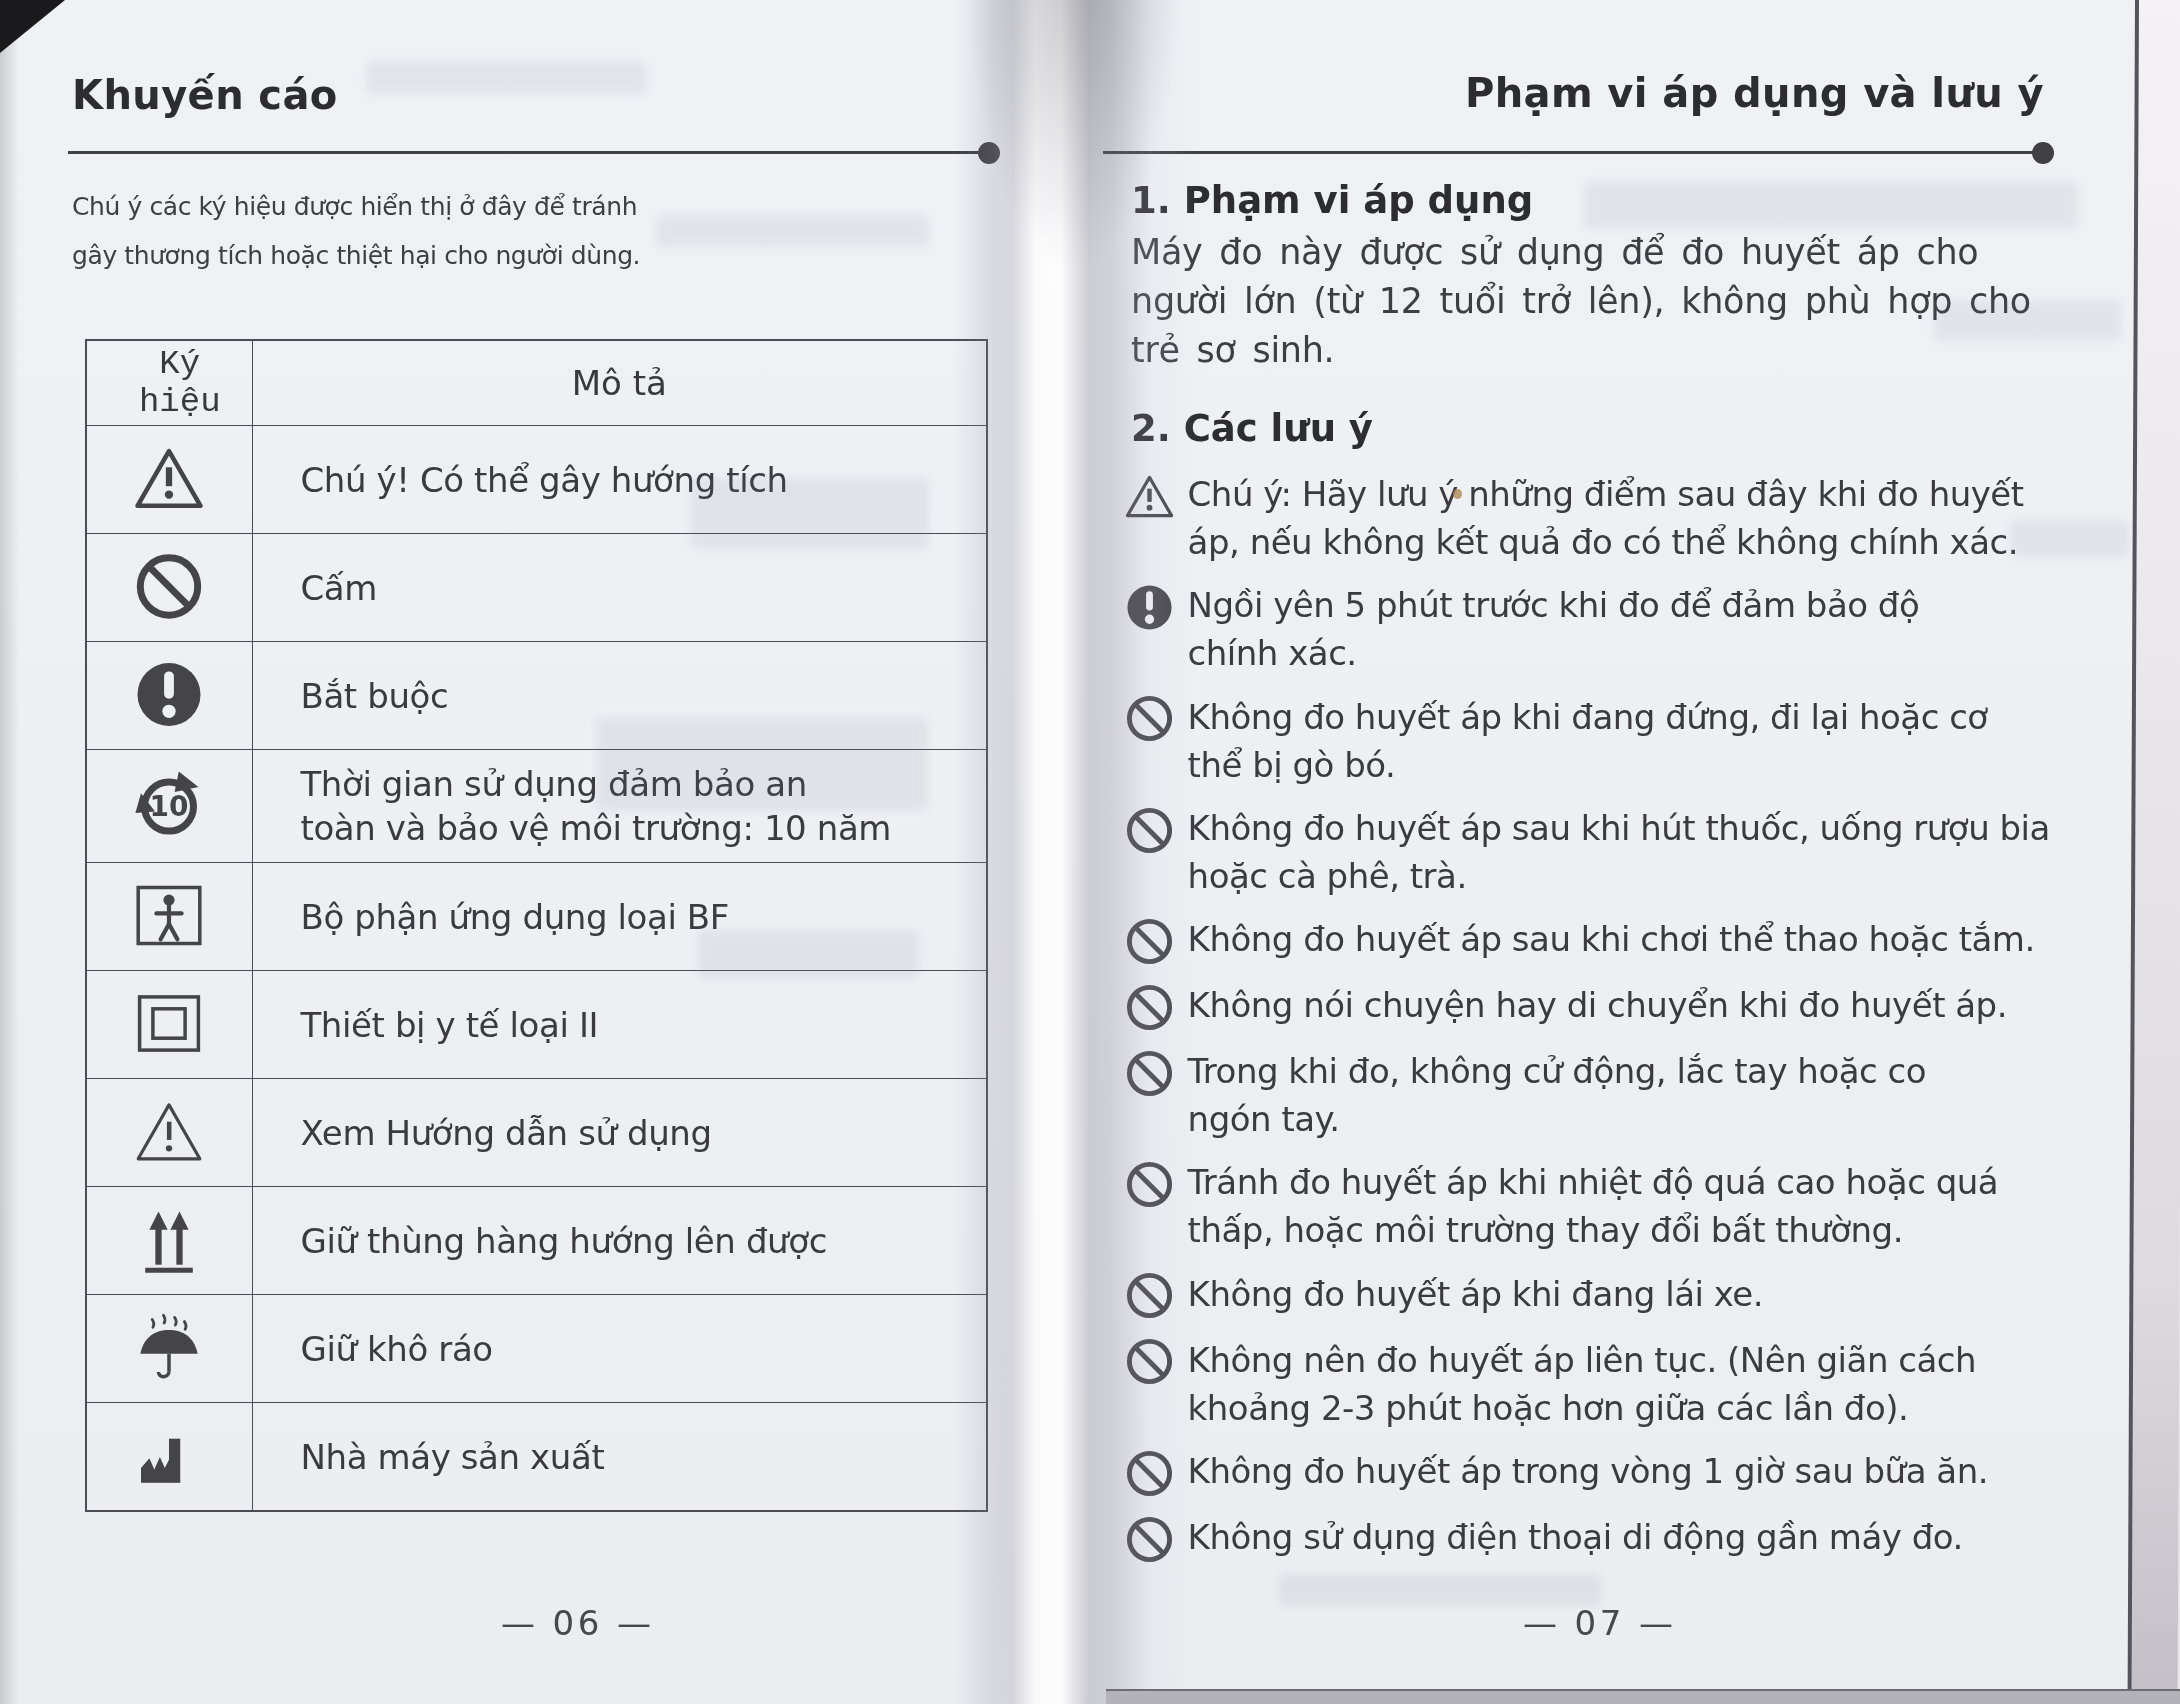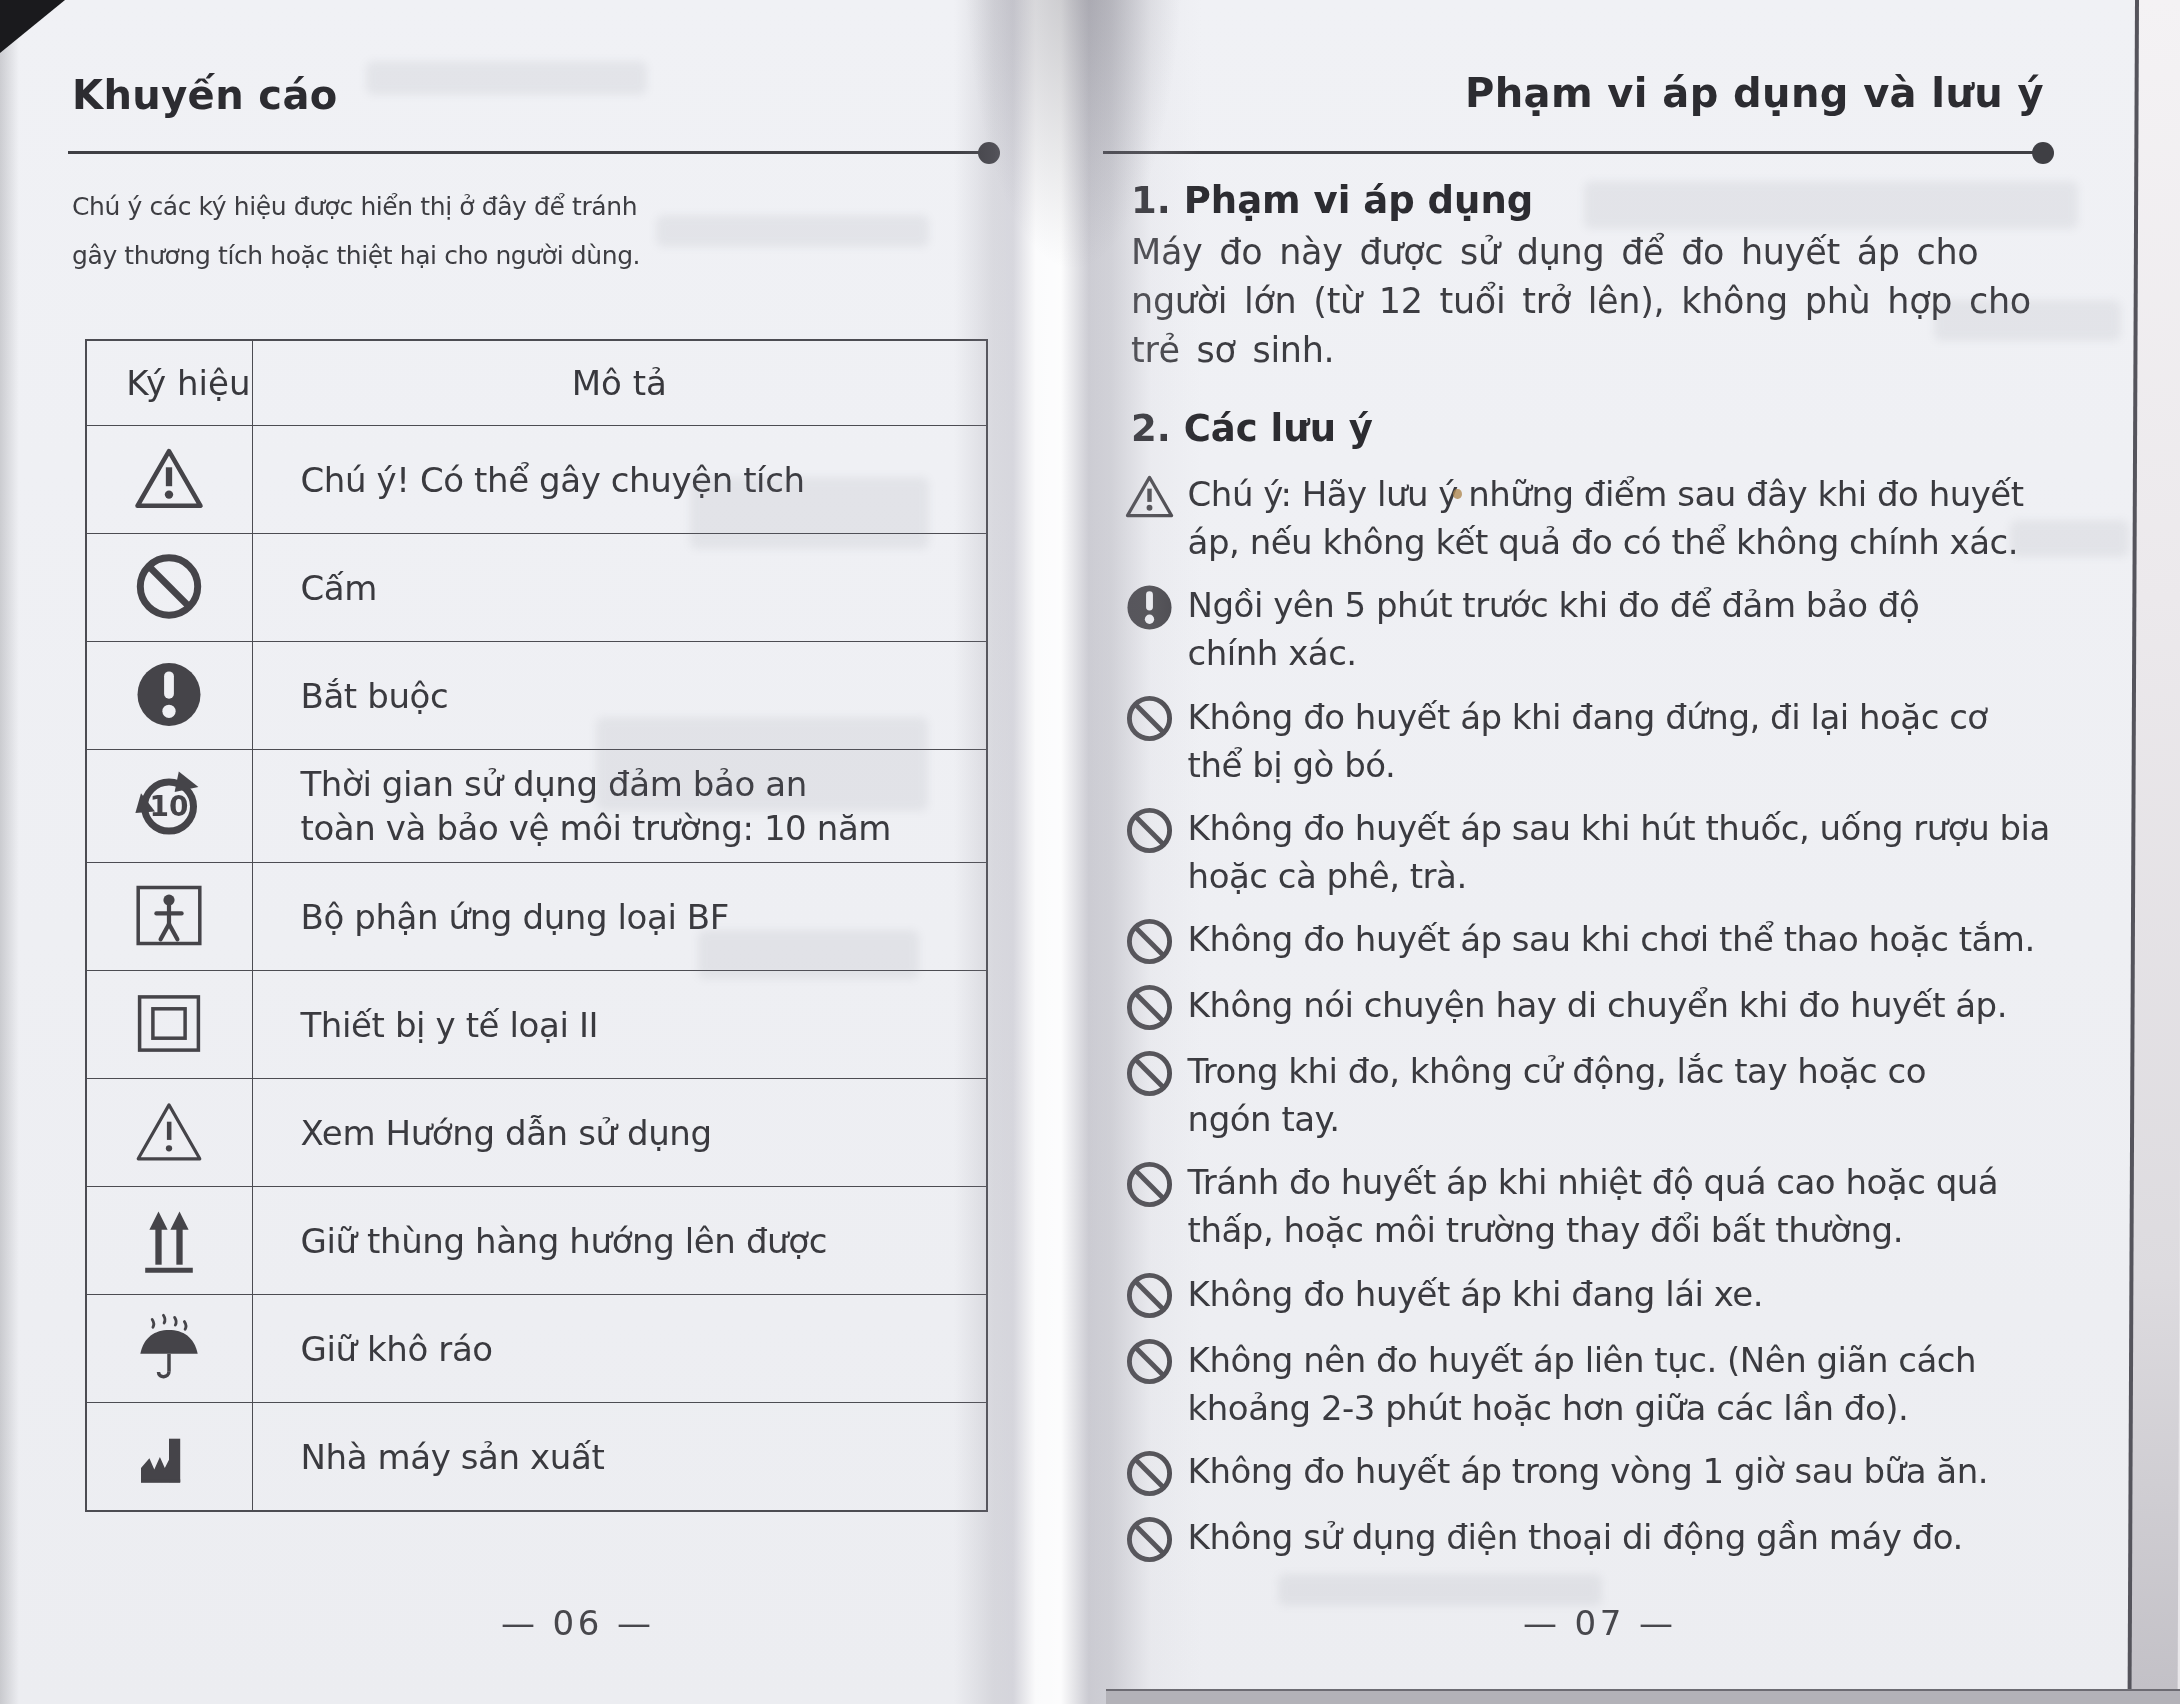--- a/index.html
+++ b/index.html
@@ -23,21 +23,21 @@
   .pageno{position:absolute;font-size:34px;color:#47474c;letter-spacing:3.4px;white-space:nowrap;}
   
   .lp-title{left:72px;top:72px;}
   .lp-rule{left:68px;top:151px;width:915px;}
   .lp-intro{position:absolute;left:72px;top:182px;width:928px;font-size:25px;line-height:49px;letter-spacing:-0.4px;}
   .symbol-table{position:absolute;left:85px;top:339px;width:903px;border-collapse:collapse;table-layout:fixed;}
   .symbol-table th,.symbol-table td{border:1.7px solid #4c4c52;}
   .symbol-table{border:2.6px solid #4c4c52;}
   .symbol-table col.c1{width:166px;}
   .symbol-table th{font-size:34px;font-weight:normal;color:#38383d;height:82px;}
-  .symbol-table th.h-sym{text-align:right;padding-left:22px;}
+  .symbol-table th.h-sym{text-align:center;padding-left:22px;font-family:Liberation Mono, monospace;}
   .symbol-table th.h-desc{text-align:center;}
   .symbol-table td{height:83px;}
   .sym-cell{text-align:center;vertical-align:middle;}
   .desc-cell{font-size:34px;line-height:44px;padding:12px 10.2px 12px 48px;letter-spacing:-0.4px;white-space:pre-line;vertical-align:middle;color:#3a3a3f;}
   .sym-cell .icon{display:inline-block;width:70px;height:75px;color:#454449;}
   
   .rp-title{right:94px;top:70px;}
   .rp-rule{left:21px;top:151px;right:101px;}
   .sec-heading{position:absolute;font-size:37px;font-weight:bold;color:#2c2c31;white-space:nowrap;}
   .rp-h1{left:49px;top:179px;}
@@ -98,21 +98,21 @@
           <th class="h-desc">Mô tả</th>
         </tr>
       </thead>
       <tbody>
           <tr>
             <td class="sym-cell"><span class="icon "><svg viewBox="0 0 100 92">
                   <path d="M50 7 L95 85 H5 Z" stroke="currentColor" fill="none" stroke-width="6.5" stroke-linejoin="round"></path>
                   <rect x="45.5" y="30" width="9" height="27" fill="currentColor"></rect>
                   <circle cx="50" cy="69" r="6" fill="currentColor"></circle>
                 </svg></span></td>
-            <td class="desc-cell">Chú ý! Có thể gây chuyện tích</td>
+            <td class="desc-cell">Chú ý! Có thể gây hướng tích</td>
           </tr>
           <tr>
             <td class="sym-cell"><span class="icon "><svg viewBox="0 0 100 100">
                   <circle cx="50" cy="50" r="41" stroke="currentColor" fill="none" stroke-width="10"></circle>
                   <line x1="22" y1="22" x2="78" y2="78" stroke="currentColor" stroke-width="10"></line>
                 </svg></span></td>
             <td class="desc-cell">Cấm</td>
           </tr>
           <tr>
             <td class="sym-cell"><span class="icon "><svg viewBox="0 0 100 100">

